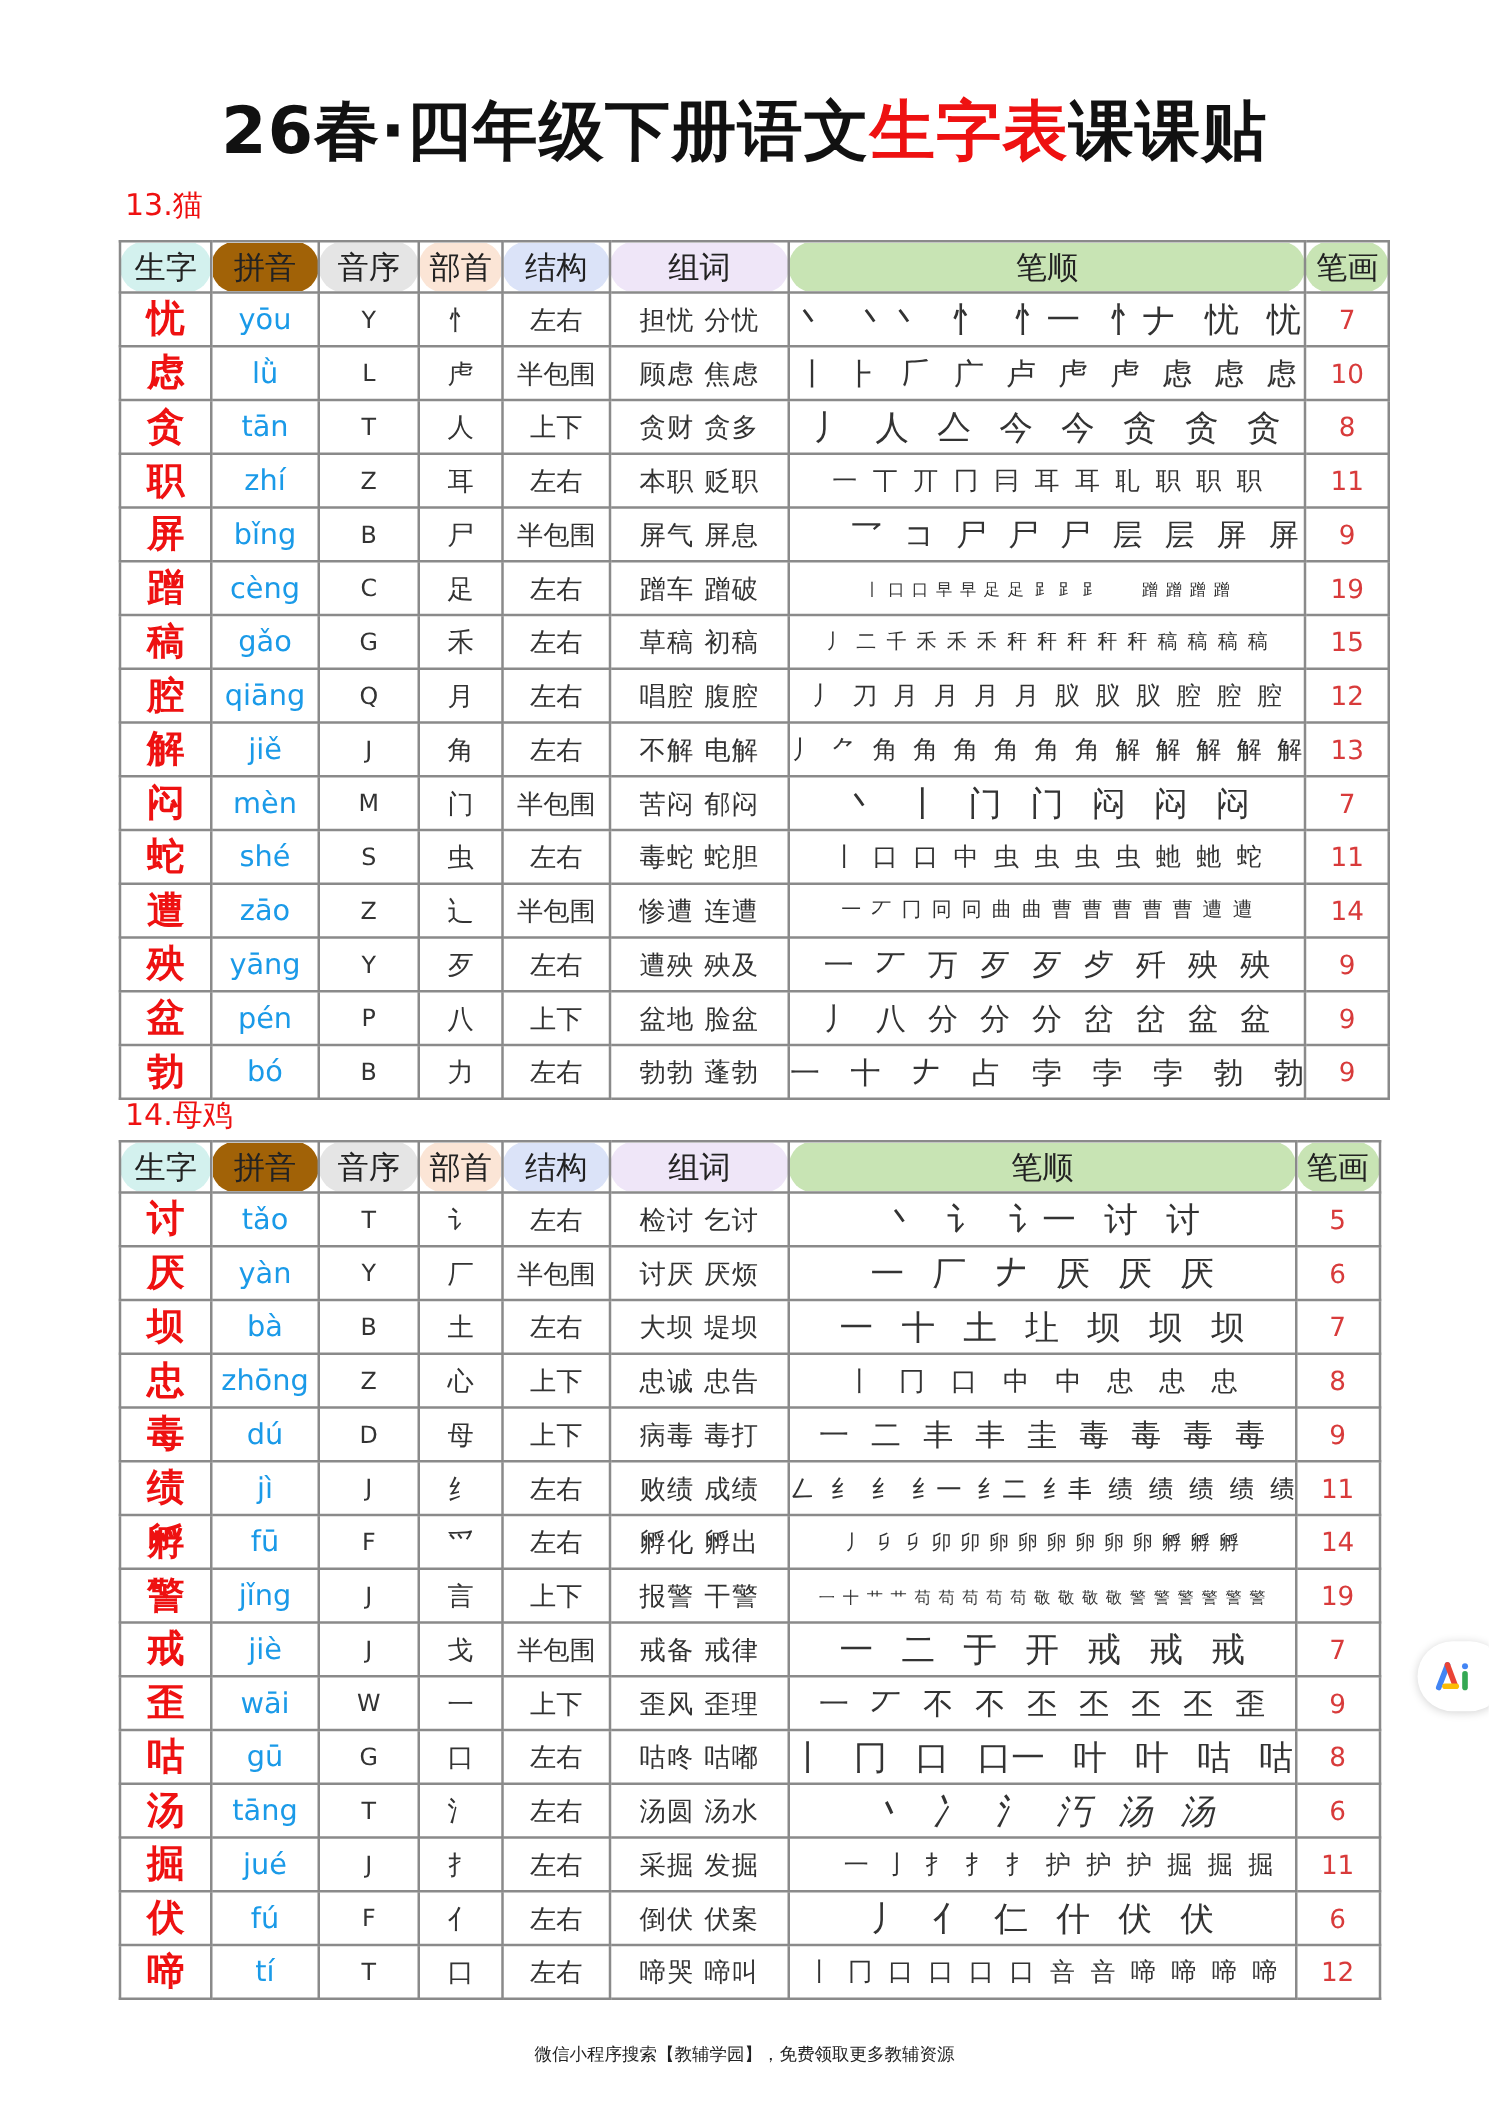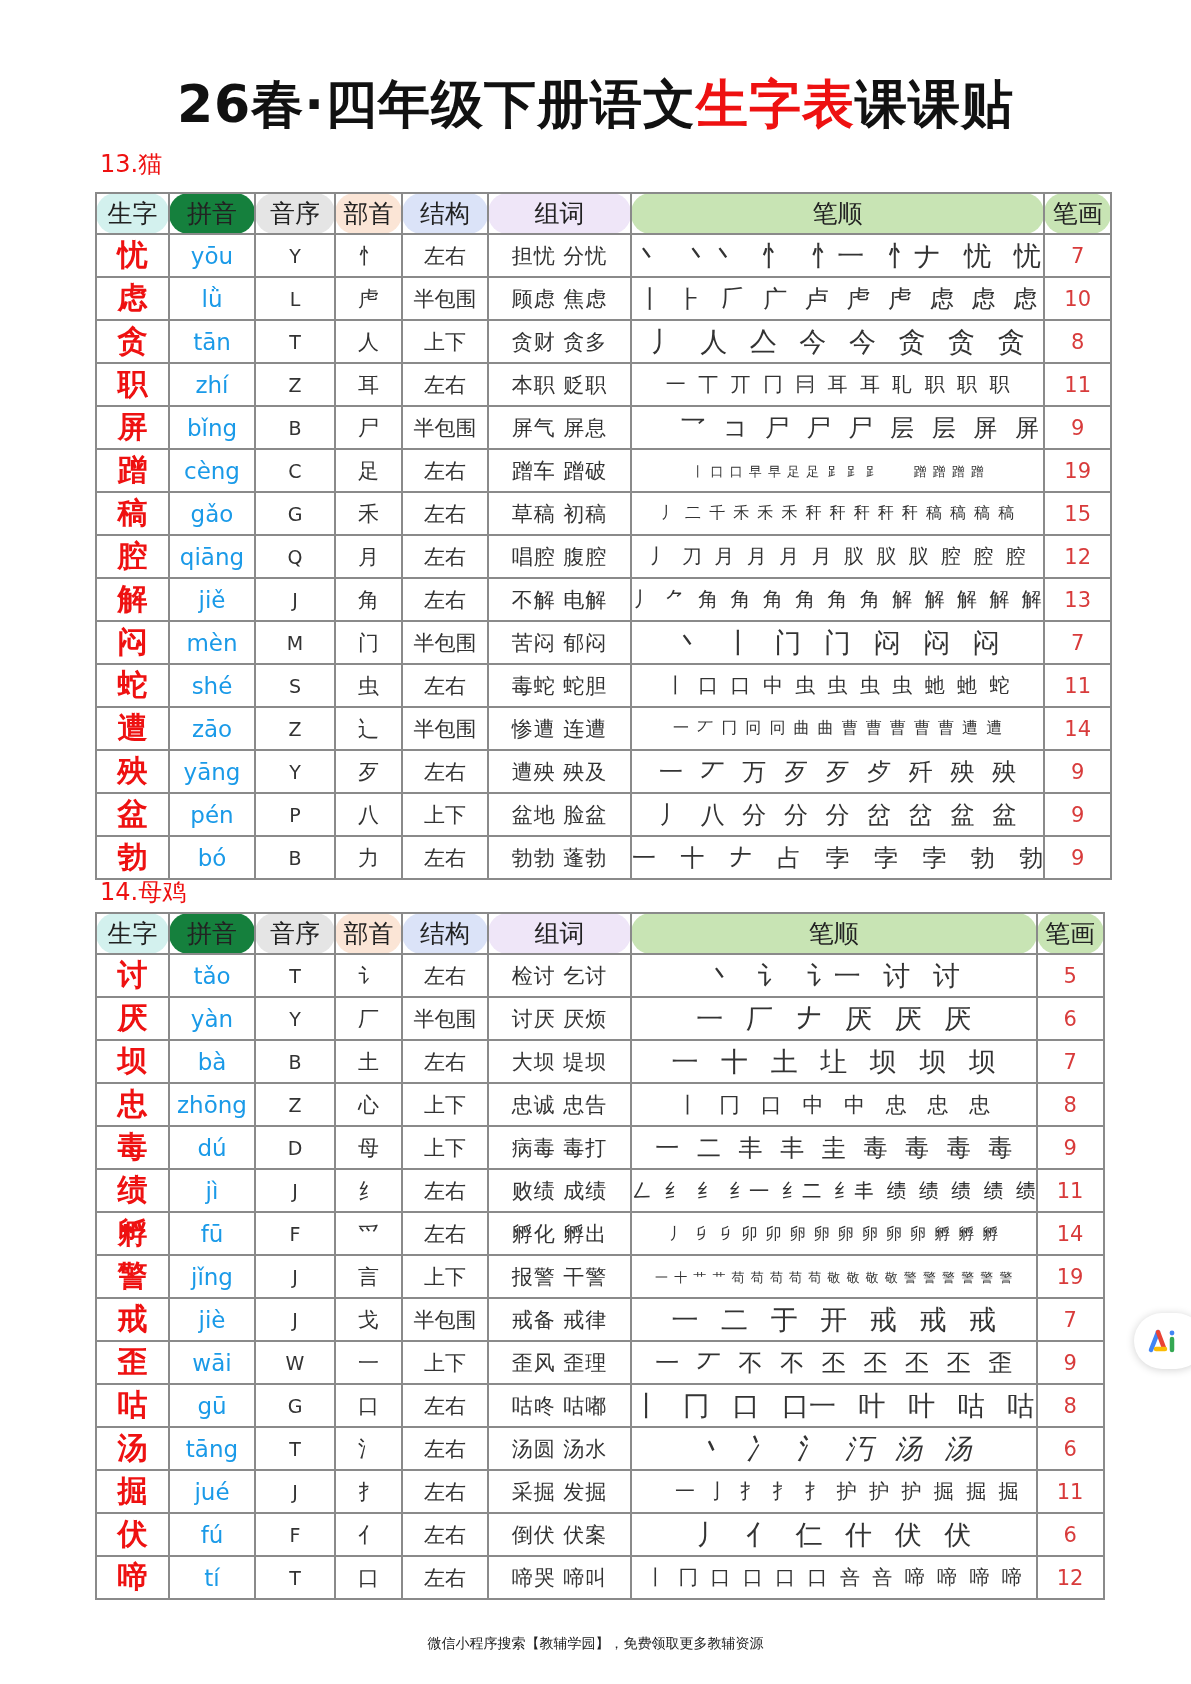--- a/index.html
+++ b/index.html
@@ -11,21 +11,21 @@
   .title .hl { color:#ee1111; }
   .lesson { position:absolute; left:100px; font-size:24px; color:#ee1111;
             font-family:"DejaVu Sans", sans-serif; }
   table.chars { position:absolute; left:95px; border-collapse:collapse;
                 border:2.5px solid #8a8a8a; table-layout:fixed; }
   table.chars td, table.chars th { border:2px solid #8a8a8a; padding:0; text-align:center;
                 overflow:hidden; white-space:nowrap; }
   table.chars th { font-size:25px; font-weight:normal; height:39px; color:#222;
                    font-family:"DejaVu Serif", serif;border-radius:20px; }
   th.c-char { background:#d3f1ee; }
-  th.c-py { background:#15803d; }
+  th.c-py { background:#a16207; }
   th.c-ord { background:#e5e5e5; }
   th.c-rad { background:#fbe5d6; }
   th.c-str { background:#dbe3f8; }
   th.c-words { background:#efe6f8; }
   th.c-stroke { background:#c8e4b4; }
   th.c-count { background:#c8e4b4; }
   td.char { color:#ee1111; font-size:30px; font-weight:bold; font-family:"DejaVu Serif", serif; }
   td.py { color:#1a9ae8; font-size:23px; font-family:"DejaVu Sans", sans-serif; }
   td.ord { font-size:19px; color:#333; font-family:"DejaVu Sans", sans-serif; }
   td.rad { font-size:21px; color:#333; font-family:"DejaVu Serif", serif; }
@@ -313,21 +313,21 @@
         <td class="stroke"><span class="stroke-seq" style="font-size: 20px; word-spacing: 6px;">𠃋 纟 纟 纟一 纟二 纟丰 绩 绩 绩 绩 绩</span></td>
         <td class="count">11</td>
       </tr>
       <tr style="height: 37px;">
         <td class="char">孵</td>
         <td class="py">fū</td>
         <td class="ord">F</td>
         <td class="rad">爫</td>
         <td class="struct">左右</td>
         <td class="words">孵化 孵出</td>
-        <td class="stroke"><span class="stroke-seq" style="font-size: 16px; word-spacing: 3px;">丿 𠂎 𠂎 卯 卯 卵 卵 卵 卵 卵 卵 孵 孵 孵</span></td>
+        <td class="stroke"><span class="stroke-seq" style="font-size: 16px; word-spacing: 3px; font-family: Liberation Serif, serif;">丿 𠂎 𠂎 卯 卯 卵 卵 卵 卵 卵 卵 孵 孵 孵</span></td>
         <td class="count">14</td>
       </tr>
       <tr style="height: 37px;">
         <td class="char">警</td>
         <td class="py">jǐng</td>
         <td class="ord">J</td>
         <td class="rad">言</td>
         <td class="struct">上下</td>
         <td class="words">报警 干警</td>
         <td class="stroke"><span class="stroke-seq" style="font-size: 13px; word-spacing: 2px;">一 十 艹 艹 苟 苟 苟 苟 苟 敬 敬 敬 敬 警 警 警 警 警 警</span></td>

